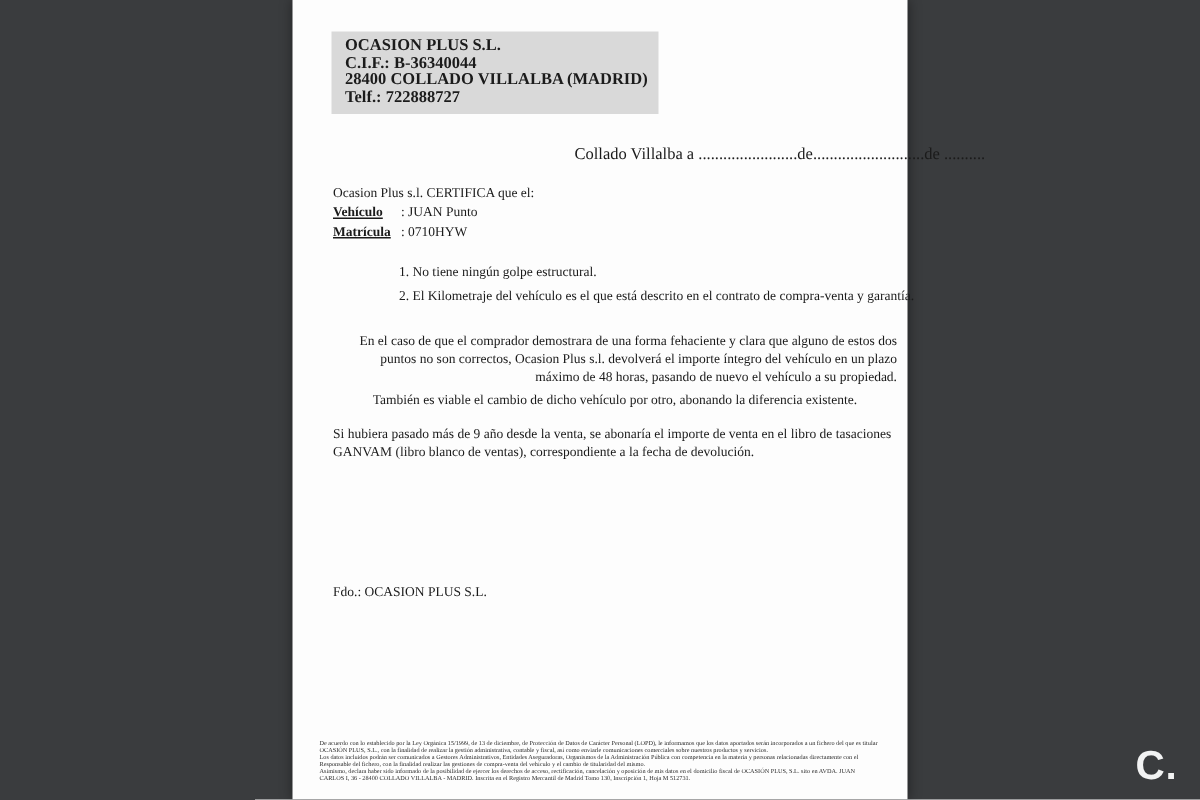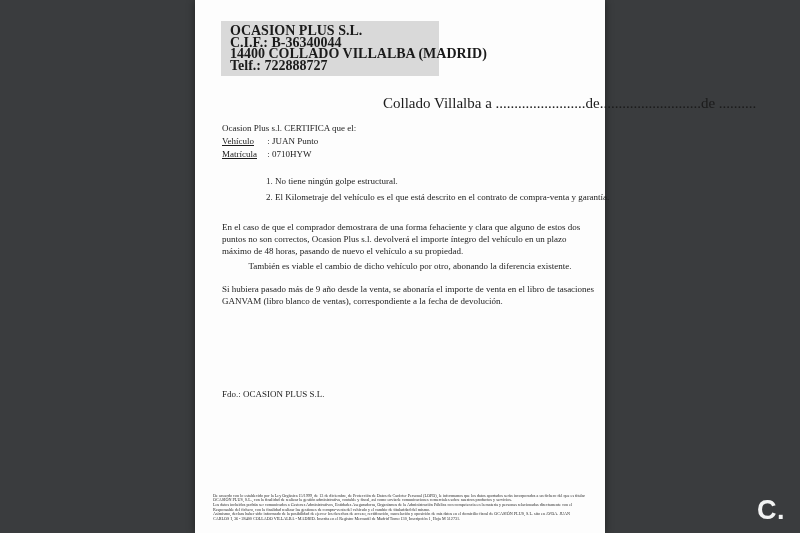--- a/index.html
+++ b/index.html
@@ -22,45 +22,45 @@
     line-height: 12px;
   }
 
   .letterhead {
     position: absolute;
     left: 26px; top: 21px;
     width: 218px;
     background: #d9d9d9;
     padding: 4px 9px 5px 9px;
     font-weight: bold;
-    font-size: 14px;
+    font-size: 11px;
     line-height: 11.6px;
     white-space: nowrap;
   }
 
   .date-line {
     position: absolute;
     left: 188px; top: 97px;
-    font-size: 15px;
+    font-size: 11px;
     white-space: nowrap;
   }
 
   .certify-intro { position: absolute; left: 27px; top: 122px; }
 
   .field-row { position: absolute; left: 27px; white-space: nowrap; }
   .field-row.vehicle  { top: 135px; }
   .field-row.plate    { top: 148px; }
-  .field-label { text-decoration: underline; display: inline-block; min-width: 43px; }
+  .field-label { text-decoration: underline; display: inline-block; min-width: 43px; font-weight: bold; }
 
   .point { position: absolute; left: 27px; white-space: nowrap; margin-left: 44px; }
   .point-1 { top: 175px; }
   .point-2 { top: 191px; }
 
   .para { position: absolute; left: 27px; width: 376px; text-align: left; }
-  .para-1 { top: 221px; }
+  .para-1 { top: 221px; text-align: right; }
   .para-2 { top: 260px; text-align: center; }
   .para-3 { top: 283px; }
 
   .signature { position: absolute; left: 27px; top: 388px; }
 
   .fine-print {
     position: absolute;
     left: 18px; top: 493px;
     width: 742px;
     transform: scale(0.52);
@@ -85,21 +85,21 @@
 </head>
 <body>
 
 <div class="viewer">
 
   <div class="doc-page">
 
     <div class="letterhead">
       <div>OCASION PLUS S.L.</div>
       <div>C.I.F.: B-36340044</div>
-      <div>14400 COLLADO VILLALBA (MADRID)</div>
+      <div>28400 COLLADO VILLALBA (MADRID)</div>
       <div>Telf.: 722888727</div>
     </div>
 
     <div class="date-line">Collado Villalba a ........................de...........................de ..........</div>
 
     <div class="certify-intro">Ocasion Plus s.l. CERTIFICA que el:</div>
 
     <div class="field-row vehicle">
       <span class="field-label">Vehículo</span>
       <span>: JUAN Punto</span>

